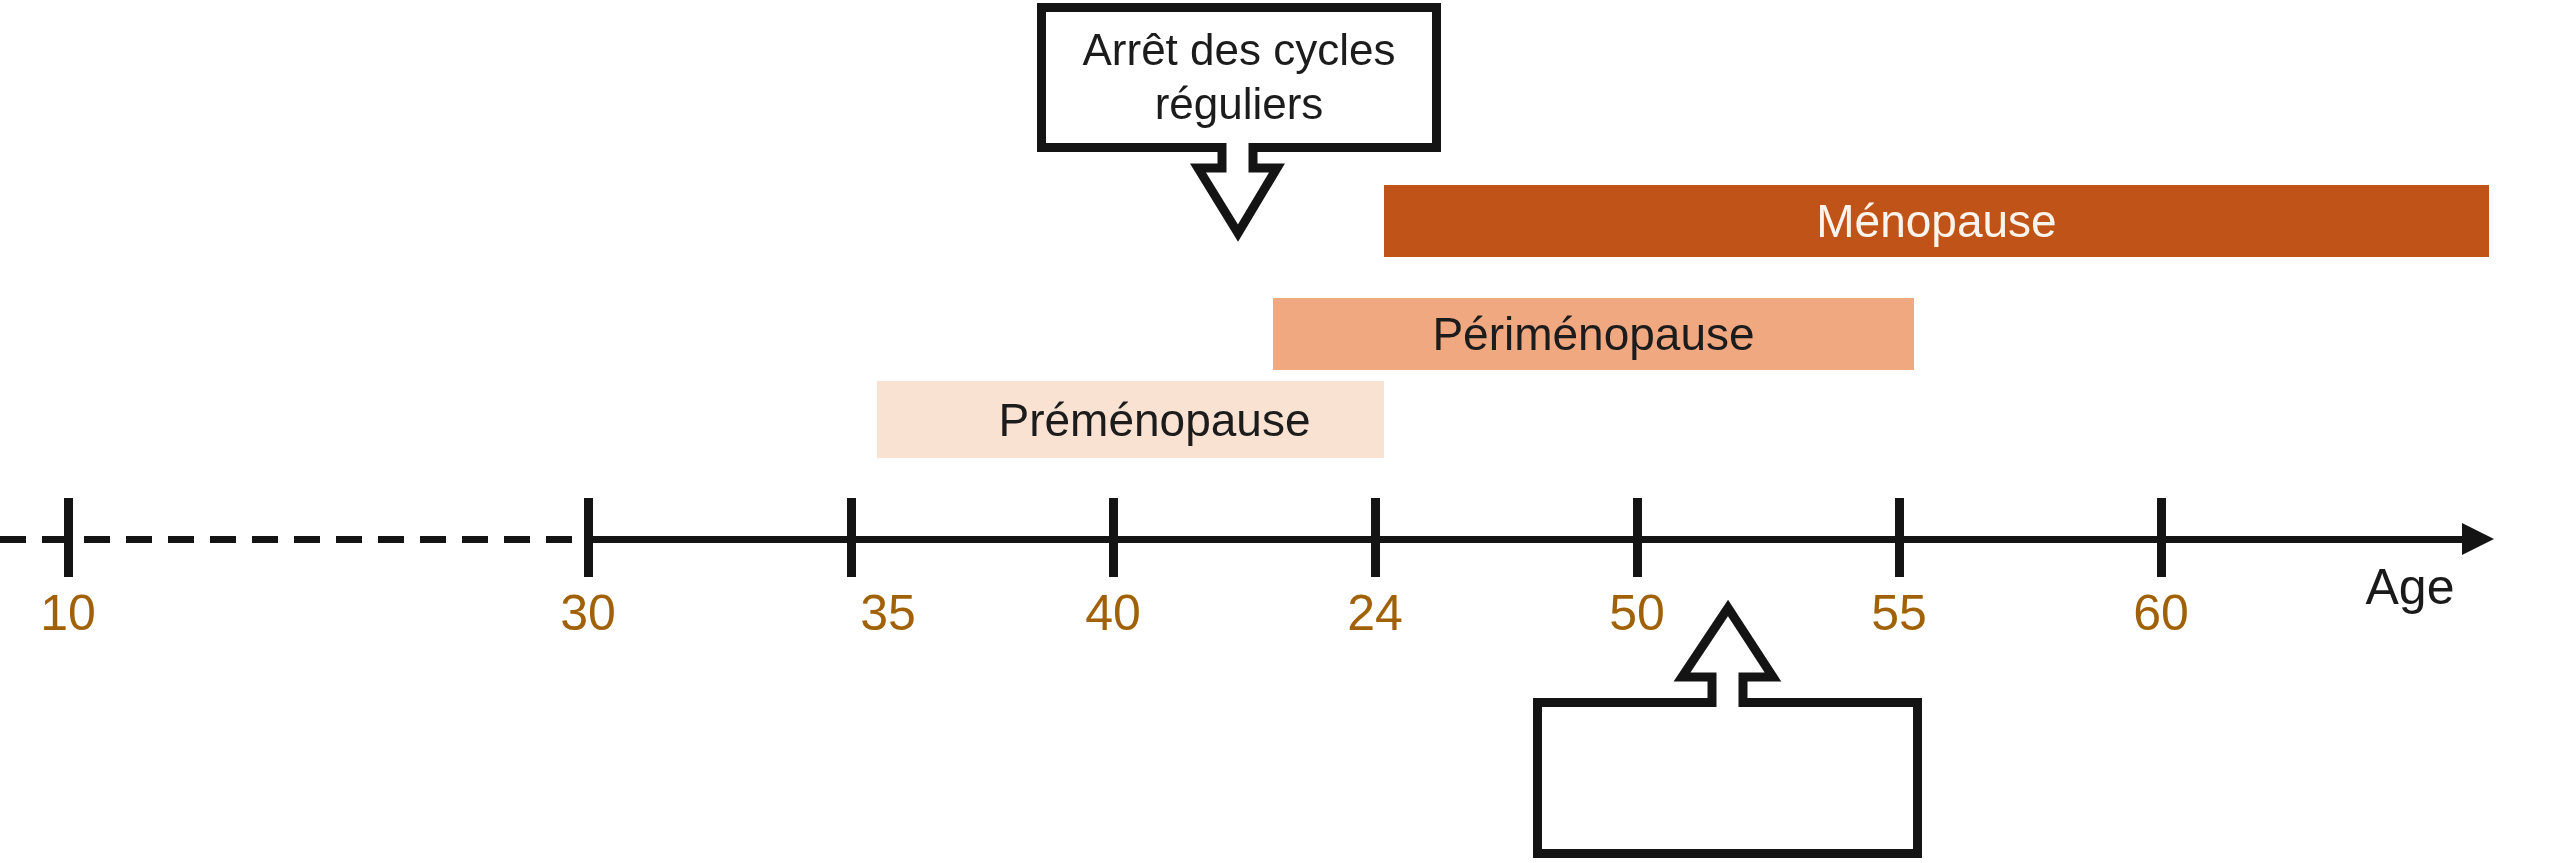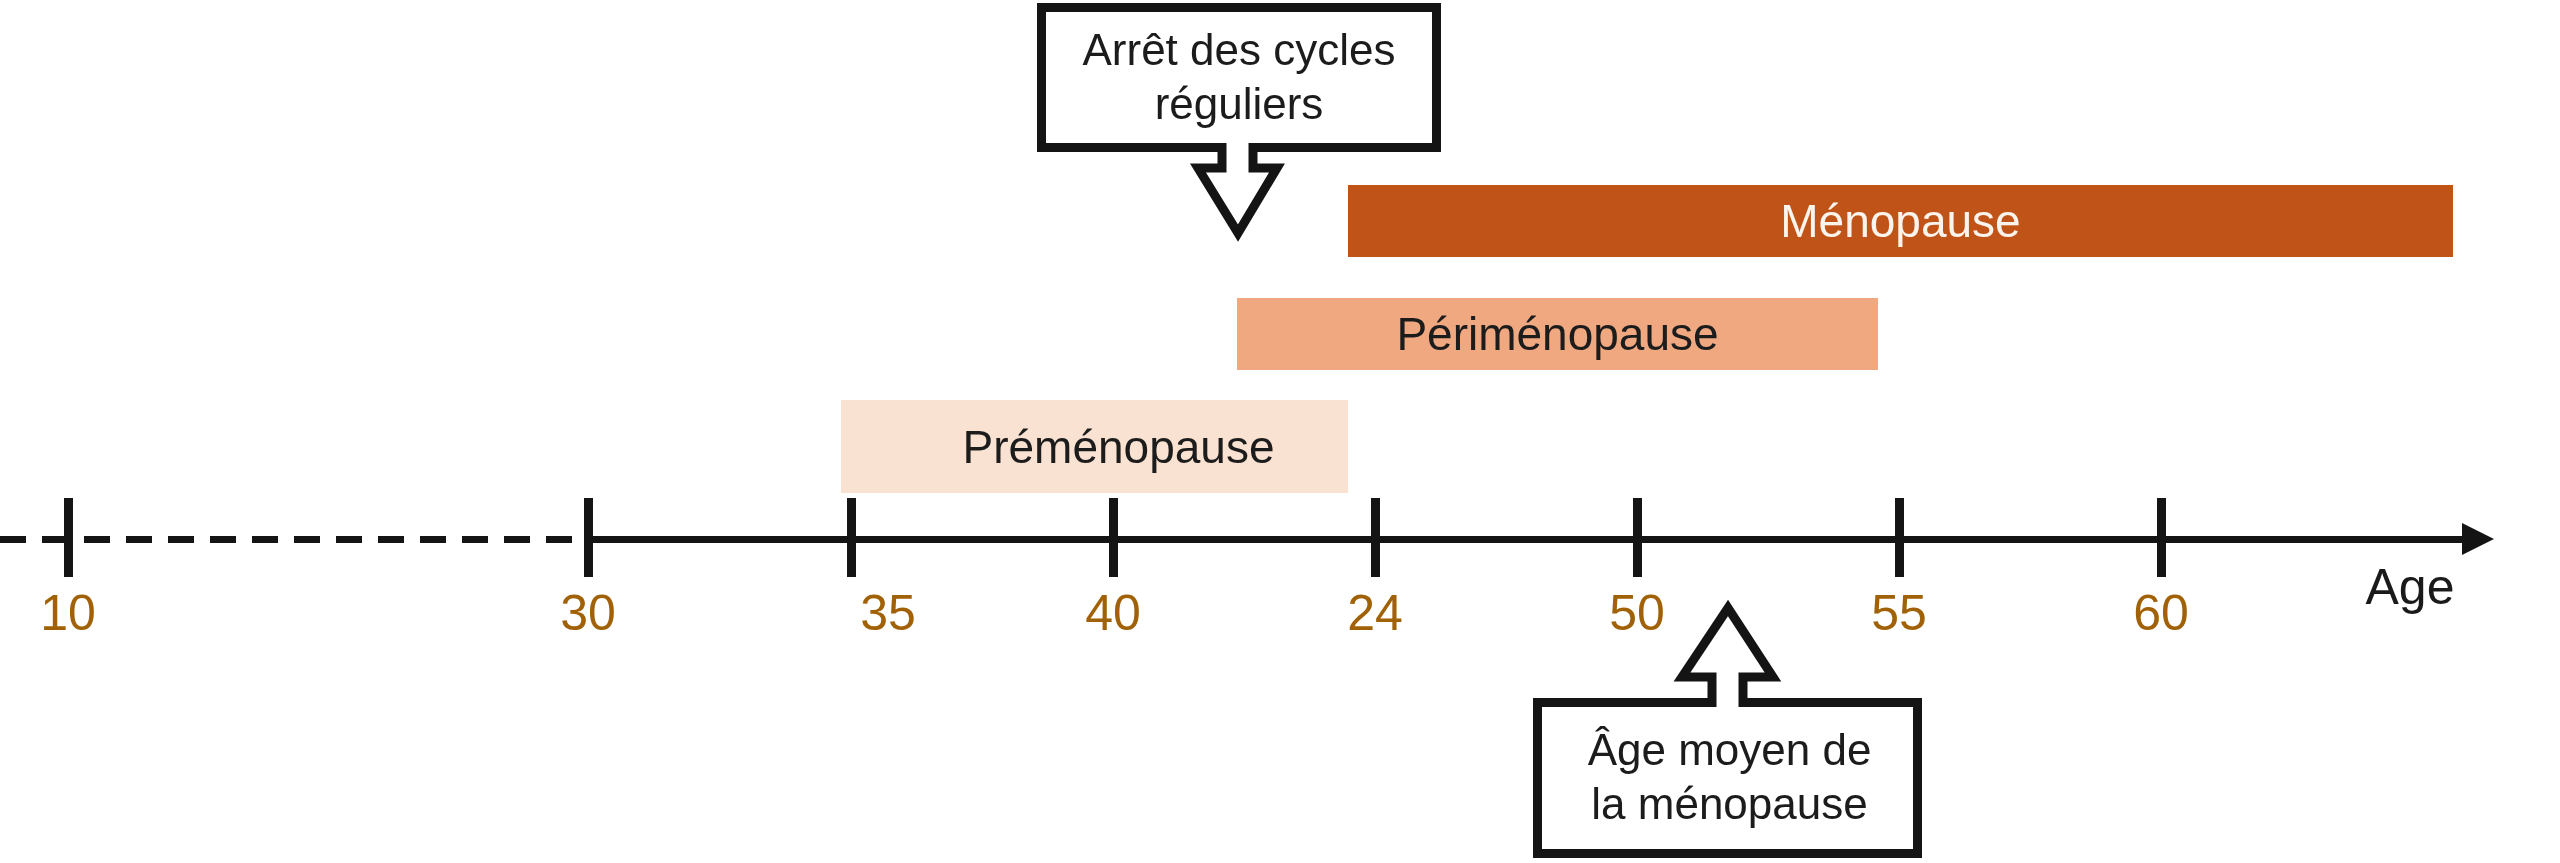--- a/index.html
+++ b/index.html
@@ -44,31 +44,32 @@
   .callout-text.top    { left: 1045px; top: 10px;  width: 388px; height: 134px; }
   .callout-text.bottom { left: 1541px; top: 704px; width: 377px; height: 146px; }
 
   
   .bar {
     position: absolute;
     display: flex;
     align-items: center;
     justify-content: center;
     font-size: 46px;
+    margin-left: 36px;
   }
   .bar-menopause {
     left: 1348px; top: 185px; width: 1105px; height: 72px;
     background: #c05317; color: #fbf4ec;
   }
   .bar-perimenopause {
     left: 1237px; top: 298px; width: 641px; height: 72px;
     background: #f0a880; color: #1c1c1c;
   }
   .bar-premenopause {
-    left: 841px; top: 400px; width: 507px; height: 93px;
+    left: 841px; top: 381px; width: 507px; height: 77px;
     background: #fae2d2; color: #1c1c1c; padding-left: 48px;
   }
 
   
   .axis-line-dashed {
     position: absolute;
     left: 0; top: 536px; width: 588px; height: 7px;
     background: repeating-linear-gradient(90deg, #141414 0px, #141414 26px, transparent 26px, transparent 42px);
   }
   .axis-line-solid {
@@ -146,18 +147,14 @@
   <div class="tick-label" style="left:528px">30</div>
   <div class="tick-label" style="left:828px">35</div>
   <div class="tick-label" style="left:1053px">40</div>
   <div class="tick-label" style="left:1315px">24</div>
   <div class="tick-label" style="left:1577px">50</div>
   <div class="tick-label" style="left:1839px">55</div>
   <div class="tick-label" style="left:2101px">60</div>
 
   <div class="axis-title">Age</div>
 
-  <div class="callout-text bottom">
-    <div>Âge moyen de</div>
-    <div>la ménopause</div>
-  </div>
 
 </div>
 
 </body></html>

